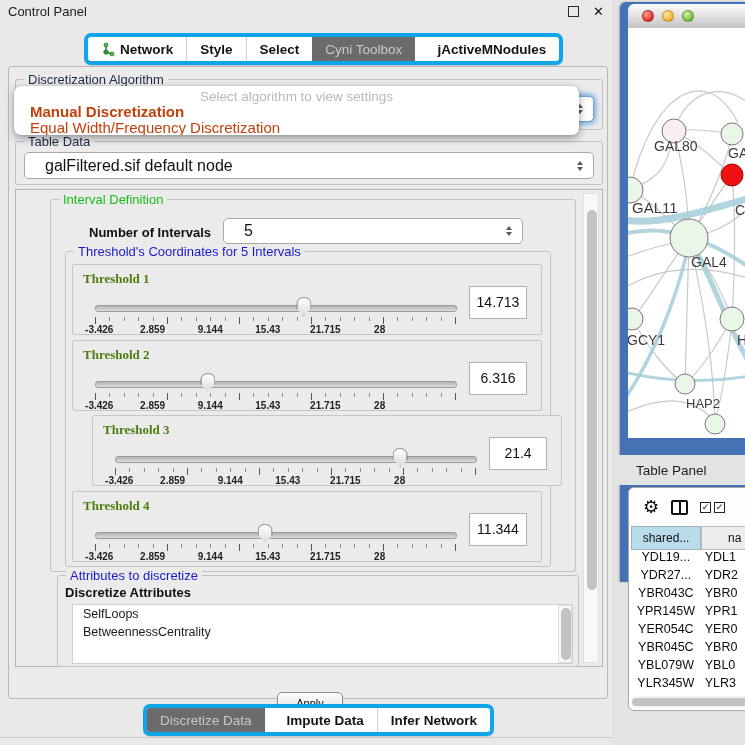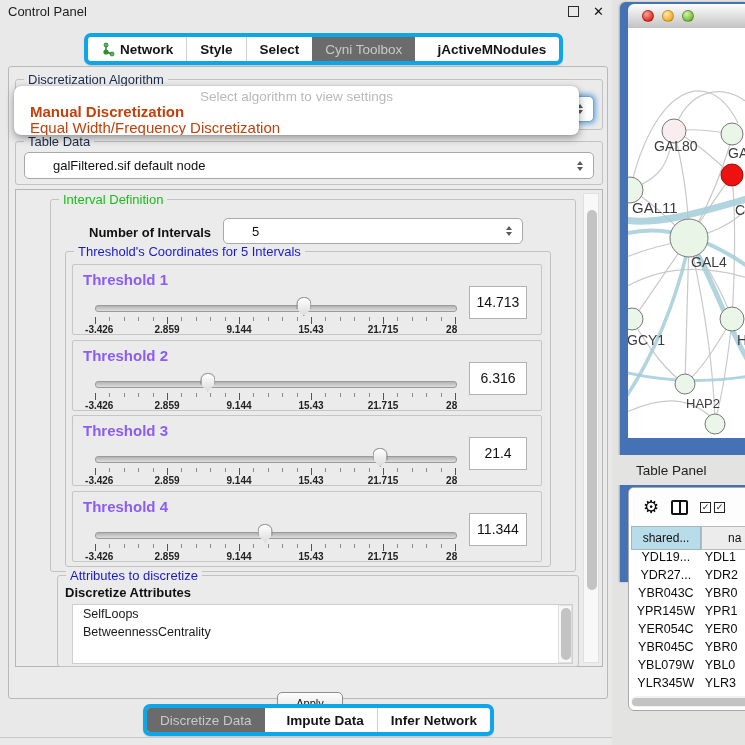--- a/index.html
+++ b/index.html
@@ -23,44 +23,44 @@
   .tab + .tab{border-left:1px solid #cfcfcf;}
   .tab.selected{background:#6b6b6b;color:#c9c9c9;font-weight:normal;border-left:none;}
   .tab.selected + .tab{border-left:none;margin-left:9px;}
   
   .outer{position:absolute;left:8px;top:66px;width:600px;height:633px;background:#ebebeb;border:1px solid #b9b9b9;border-radius:3px;box-sizing:border-box;}
   .group{position:absolute;border:1px solid #c2c2c2;border-radius:3px;}
   .group-title{position:absolute;top:-8px;left:8px;background:#ebebeb;padding:0 4px;font-size:13px;line-height:15px;white-space:nowrap;}
   .t-navy{color:#1c2b4a;}
   .t-green{color:#19bd19;}
   .t-blue{color:#1a1acc;}
-  .combo{position:absolute;background:#fff;border:1px solid #a8a8a8;border-radius:5px;box-sizing:border-box;font-size:13px;color:#111;display:flex;align-items:center;padding-left:28px;}
+  .combo{position:absolute;background:#fff;border:1px solid #a8a8a8;border-radius:5px;box-sizing:border-box;font-size:16px;color:#111;display:flex;align-items:center;padding-left:20px;}
   .stepper{position:absolute;right:10px;top:50%;transform:translateY(-50%);display:flex;flex-direction:column;gap:2px;}
   .arr-up{width:0;height:0;border-left:3.5px solid transparent;border-right:3.5px solid transparent;border-bottom:4.5px solid #5a5a5a;}
   .arr-dn{width:0;height:0;border-left:3.5px solid transparent;border-right:3.5px solid transparent;border-top:4.5px solid #5a5a5a;}
   .focus-ring{box-shadow:0 0 5px 2px rgba(90,160,220,.85);border-color:#6fa4d8;}
   
   .popup{position:absolute;left:14px;top:86px;width:565px;height:49px;background:#fff;border-radius:7px;box-shadow:0 3px 9px rgba(0,0,0,.38),0 0 1px rgba(0,0,0,.3);z-index:40;overflow:hidden;}
   .popup .hint{text-align:center;color:#b9b9b9;font-size:13.5px;padding-top:3px;height:15px;}
   .popup .opt{font-size:15px;color:#c2410c;padding-left:16px;height:16px;line-height:16px;}
   .popup .opt.bold{font-weight:bold;}
   
   .bigpanel{position:absolute;left:6px;top:122px;width:588px;height:478px;border:1px solid #b5b5b5;background:#ebebeb;box-sizing:border-box;}
   .vscroll{position:absolute;background:#f8f8f8;border:1px solid #e0e0e0;box-sizing:border-box;}
   .vscroll .thumb{position:absolute;left:2px;width:10px;background:#c3c3c3;border-radius:6px;}
   .hscroll-track{position:absolute;background:#f2f2f2;border-radius:6px;}
   .hscroll-thumb{position:absolute;background:#c3c3c3;border-radius:5px;}
   
   .thr-box{position:absolute;left:6px;width:470px;height:71px;border:1px solid #c6c6c6;border-radius:2px;background:#ebebeb;box-sizing:border-box;}
-  .thr-label{position:absolute;left:10px;top:6px;font-size:15px;font-weight:bold;color:#8b5cf6;}
+  .thr-label{position:absolute;left:10px;top:6px;font-size:13px;font-weight:bold;color:#4d7c0f;font-family:Liberation Serif, serif;}
   .slider{position:absolute;left:22px;top:40px;width:360px;height:5px;background:linear-gradient(#b3b3b3,#dedede);border:1px solid #9b9b9b;border-radius:3px;}
   .sl-thumb{position:absolute;top:-9px;width:15px;height:19px;background:linear-gradient(#ffffff,#dcdcdc);border:1px solid #8f8f8f;box-sizing:border-box;border-radius:7px 7px 2px 2px;clip-path:polygon(0 0,100% 0,100% 60%,50% 100%,0 60%);transform:translateX(-50%);filter:drop-shadow(0 1px 1px rgba(0,0,0,.25));}
   .ticks{position:absolute;left:22px;top:52px;width:360px;height:7px;background:repeating-linear-gradient(90deg,#8a8a8a 0 1px,transparent 1px 14.4px);background-size:100% 4px;background-repeat:no-repeat;}
   .tick-major{position:absolute;top:0;width:1px;height:7px;background:#555;}
-  .tick-labels{position:absolute;left:22px;top:59px;width:360px;height:12px;font-size:10px;font-weight:bold;color:#222;}
+  .tick-labels{position:absolute;left:22px;top:59px;width:288px;height:12px;font-size:10px;font-weight:bold;color:#222;}
   .tick-labels span{position:absolute;transform:translateX(-50%);white-space:nowrap;}
   .thr-value{position:absolute;left:396px;top:21px;width:58px;height:33px;background:#fff;border:1px solid #b2b2b2;box-sizing:border-box;font-size:14px;color:#111;text-align:center;line-height:31px;}
   
   .attr-sub{position:absolute;left:7px;top:9px;font-size:13px;font-weight:bold;color:#111;}
   .attr-list{position:absolute;left:14px;top:28px;width:501px;height:60px;background:#fff;border:1px solid #cfcfcf;box-sizing:border-box;overflow:hidden;}
   .attr-item{font-size:12.5px;color:#1a1a1a;line-height:18px;padding-left:10px;white-space:nowrap;}
   
   .apply-btn{position:absolute;left:268px;top:625px;width:64px;height:23px;border:1px solid #8e8e8e;border-radius:5px;background:linear-gradient(#fdfdfd,#dcdcdc);font-size:11px;color:#111;text-align:center;line-height:21px;box-shadow:0 1px 1px rgba(0,0,0,.12);}
   .bottom-rule{position:absolute;left:0;top:737px;width:612px;height:1px;background:#c9c9c9;}
   
@@ -206,21 +206,21 @@
                 <div class="tick-labels">
                   <span style="left: 0%; transform: translateX(-35%);">-3.426</span>
                   <span style="left: 20%;">2.859</span>
                   <span style="left: 40%;">9.144</span>
                   <span style="left: 60%;">15.43</span>
                   <span style="left: 80%;">21.715</span>
                   <span style="left: 100%; transform: translateX(-80%);">28</span>
                 </div>
                 <div class="thr-value">6.316</div>
               </div>
-              <div class="thr-box" style="top: 163px;">
+              <div class="thr-box" style="top: 163px; margin-left: 20px;">
                 <div class="thr-label">Threshold 3</div>
                 <div class="slider">
                   <div class="sl-thumb" style="left: 78.9983%;"></div>
                 </div>
                 <div class="ticks">
                   <span class="tick-major" style="left: 0%;"></span>
                   <span class="tick-major" style="left: 20%;"></span>
                   <span class="tick-major" style="left: 40%;"></span>
                   <span class="tick-major" style="left: 60%;"></span>
                   <span class="tick-major" style="left: 80%;"></span>

